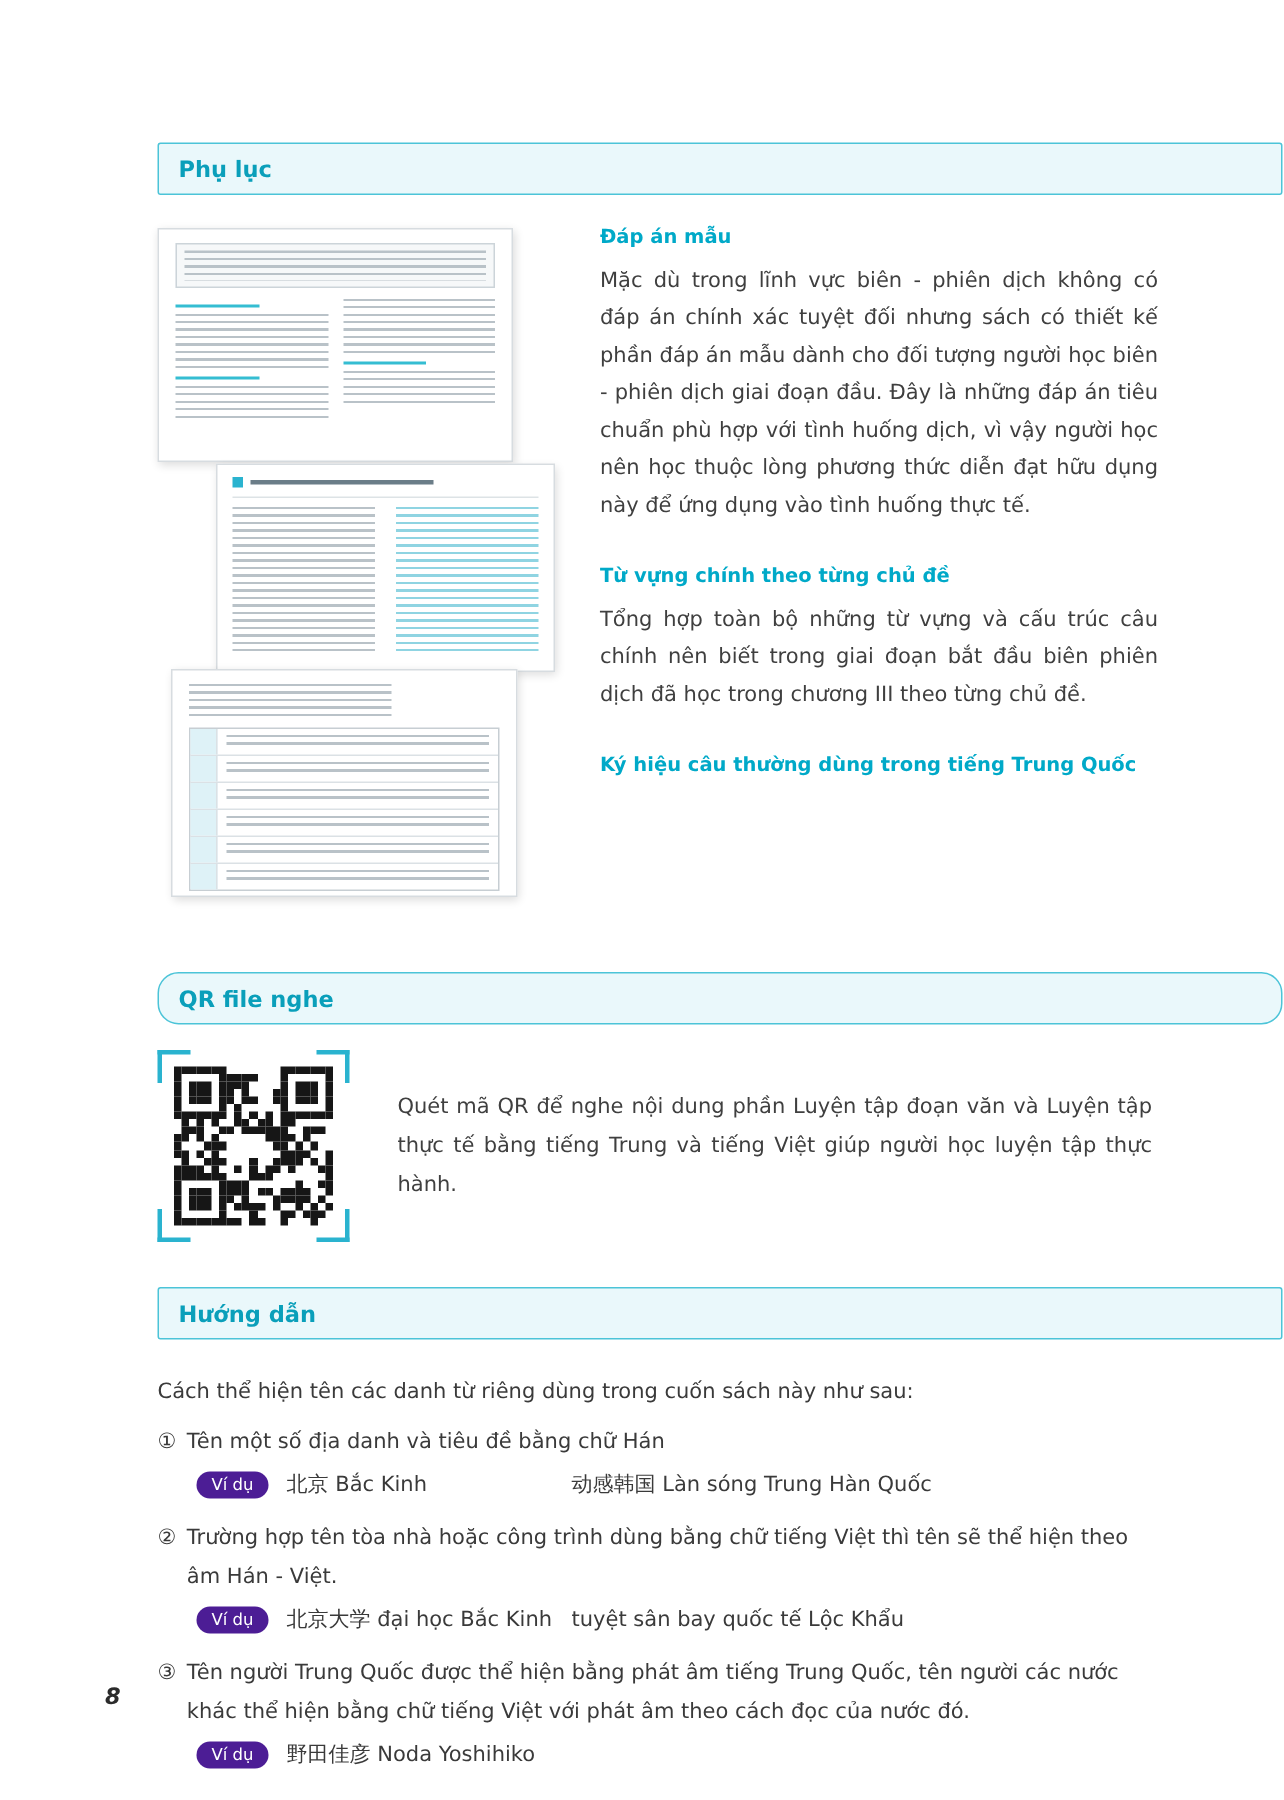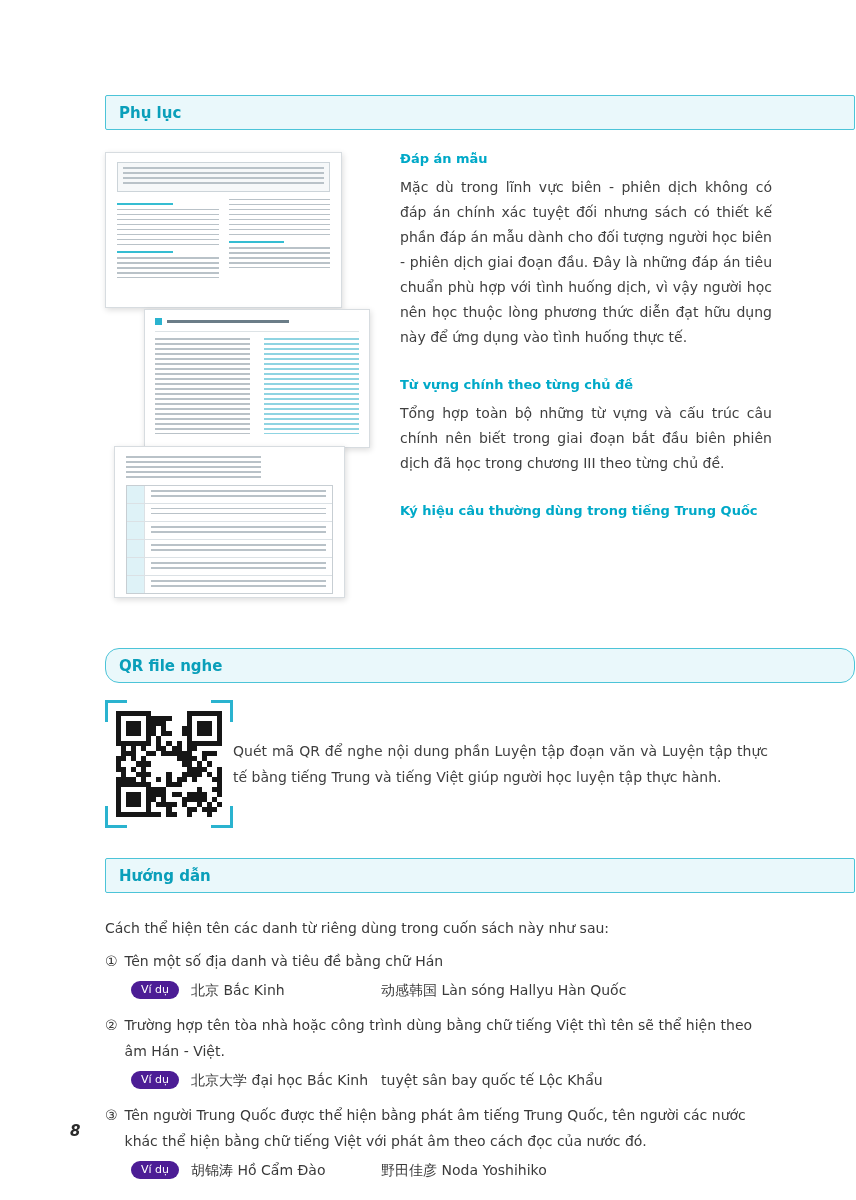--- a/index.html
+++ b/index.html
@@ -44,21 +44,21 @@
   .t2-list{display:flex;gap:14px;border-top:1px solid #dde3e6;padding-top:6px;}
   .t2-list .cl{flex:1;height:96px;}
   .t3-top{height:22px;width:65%;margin-bottom:7px;}
   .t3-table{border:1px solid #c7ced3;}
   .t3-row{height:17px;border-bottom:1px solid #dbe1e5;display:flex;}
   .t3-row:last-child{border-bottom:none;}
   .t3-row .cell-key{width:17px;background:#def2f7;border-right:1px solid #dbe1e5;}
   .t3-row .cell-val{flex:1;margin:4px 6px 0 6px;height:8px;}
 
   
-  .qr-row{position:absolute;left:105px;top:700px;width:663px;display:flex;align-items:center;}
+  .qr-row{position:absolute;left:105px;top:700px;width:663px;display:flex;align-items:center;gap:32px;}
   .qr-frame{position:relative;width:128px;height:128px;flex:0 0 auto;}
   .corner{position:absolute;width:22px;height:22px;border:3px solid #2ab3cf;box-sizing:border-box;}
   .c-tl{top:0;left:0;border-right:none;border-bottom:none;}
   .c-tr{top:0;right:0;border-left:none;border-bottom:none;}
   .c-bl{bottom:0;left:0;border-right:none;border-top:none;}
   .c-br{bottom:0;right:0;border-left:none;border-top:none;}
   .qr{position:absolute;left:11px;top:11px;width:106px;height:106px;
       display:grid;grid-template-columns:repeat(21,1fr);grid-auto-rows:1fr;}
   .qr i{background:transparent;}
   .qr i.d{background:#161616;}
@@ -620,39 +620,38 @@
   <div class="guide">
     <p class="g-intro">Cách thể hiện tên các danh từ riêng dùng trong cuốn sách này như sau:</p>
 
     <div class="g-item">
       <span class="g-marker">①</span>
       <span class="g-text">Tên một số địa danh và tiêu đề bằng chữ Hán</span>
     </div>
     <div class="ex-row">
       <span class="badge">Ví dụ</span>
       <span class="ex-1">北京 Bắc Kinh</span>
-      <span class="ex-2">动感韩国  Làn sóng Hallyu Hàn Quốc</span>
+      <span class="ex-2">动感韩国  Làn sóng Trung Hàn Quốc</span>
     </div>
 
     <div class="g-item">
       <span class="g-marker">②</span>
       <span class="g-text">Trường hợp tên tòa nhà hoặc công trình dùng bằng chữ tiếng Việt thì tên sẽ thể hiện theo âm Hán - Việt.</span>
     </div>
     <div class="ex-row">
       <span class="badge">Ví dụ</span>
       <span class="ex-1">北京大学  đại học Bắc Kinh</span>
       <span class="ex-2">tuyệt  sân bay quốc tế Lộc Khẩu</span>
     </div>
 
     <div class="g-item">
       <span class="g-marker">③</span>
       <span class="g-text">Tên người Trung Quốc được thể hiện bằng phát âm tiếng Trung Quốc, tên người các nước khác thể hiện bằng chữ tiếng Việt với phát âm theo cách đọc của nước đó.</span>
     </div>
     <div class="ex-row">
       <span class="badge">Ví dụ</span>
-      <span class="ex-1">胡锦涛  Hồ Cẩm Đào</span>
       <span class="ex-2">野田佳彦  Noda Yoshihiko</span>
     </div>
   </div>
 
   <div class="page-num">8</div>
 
 </div>
 
 </body></html>

